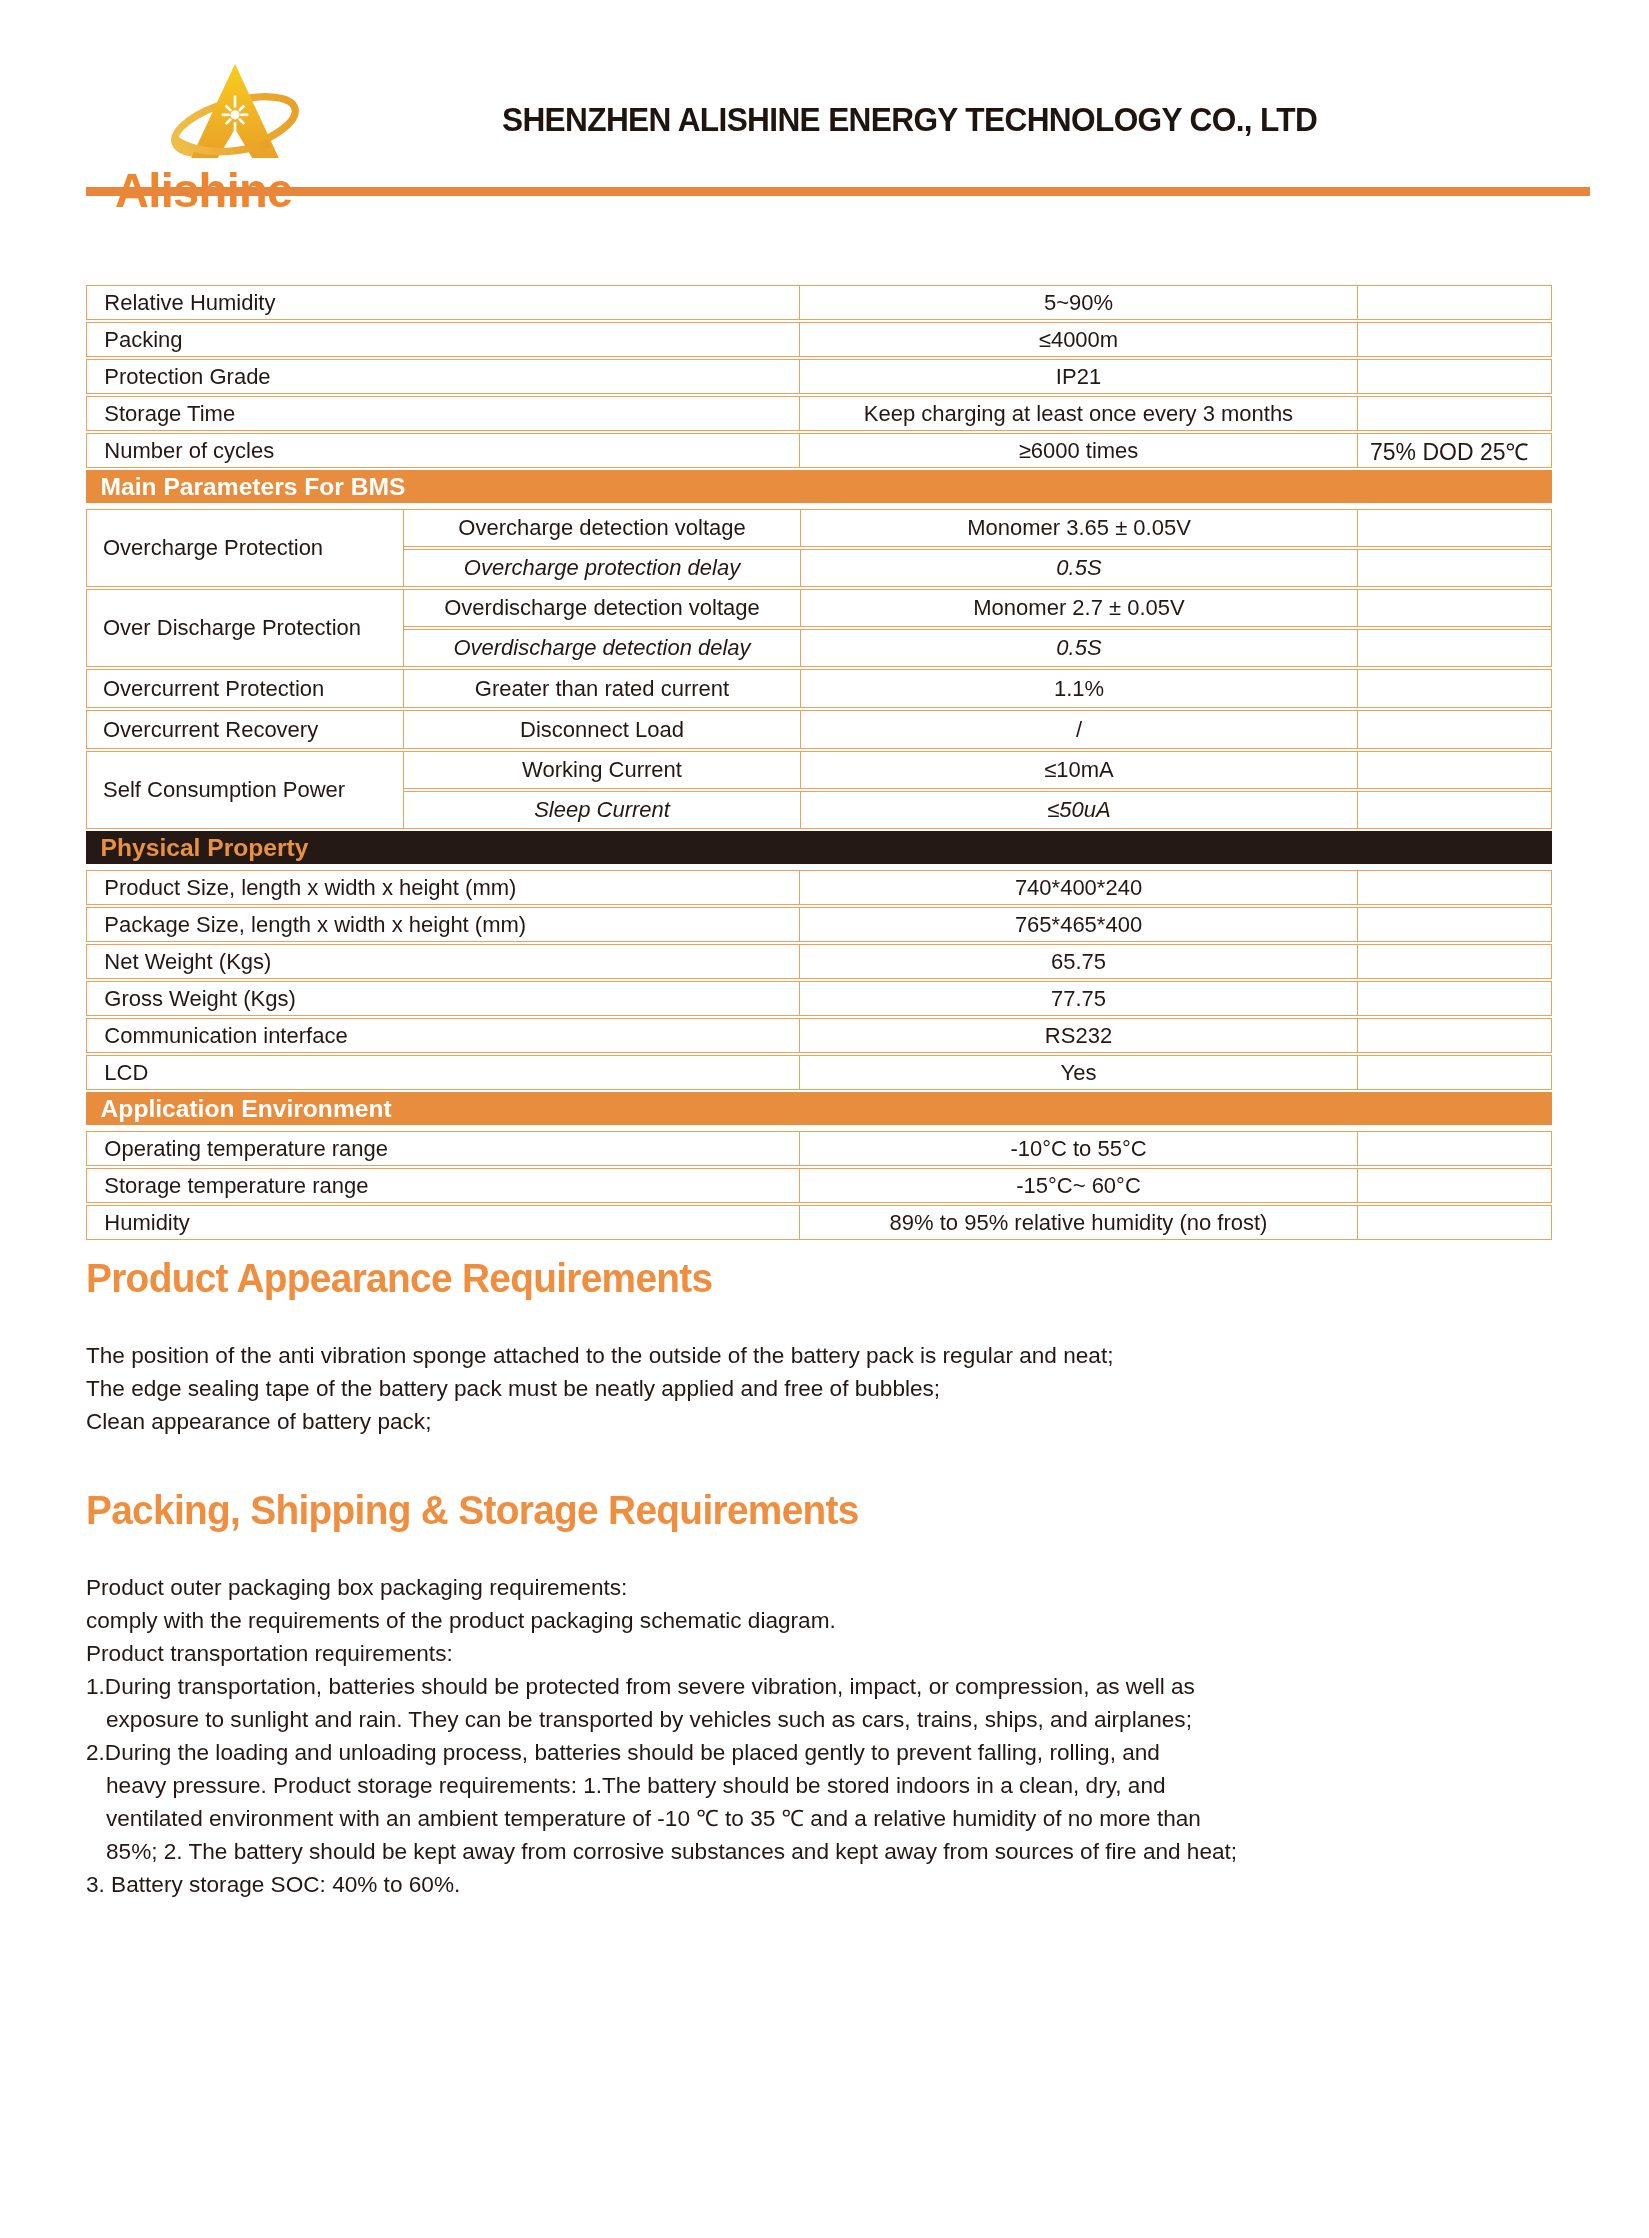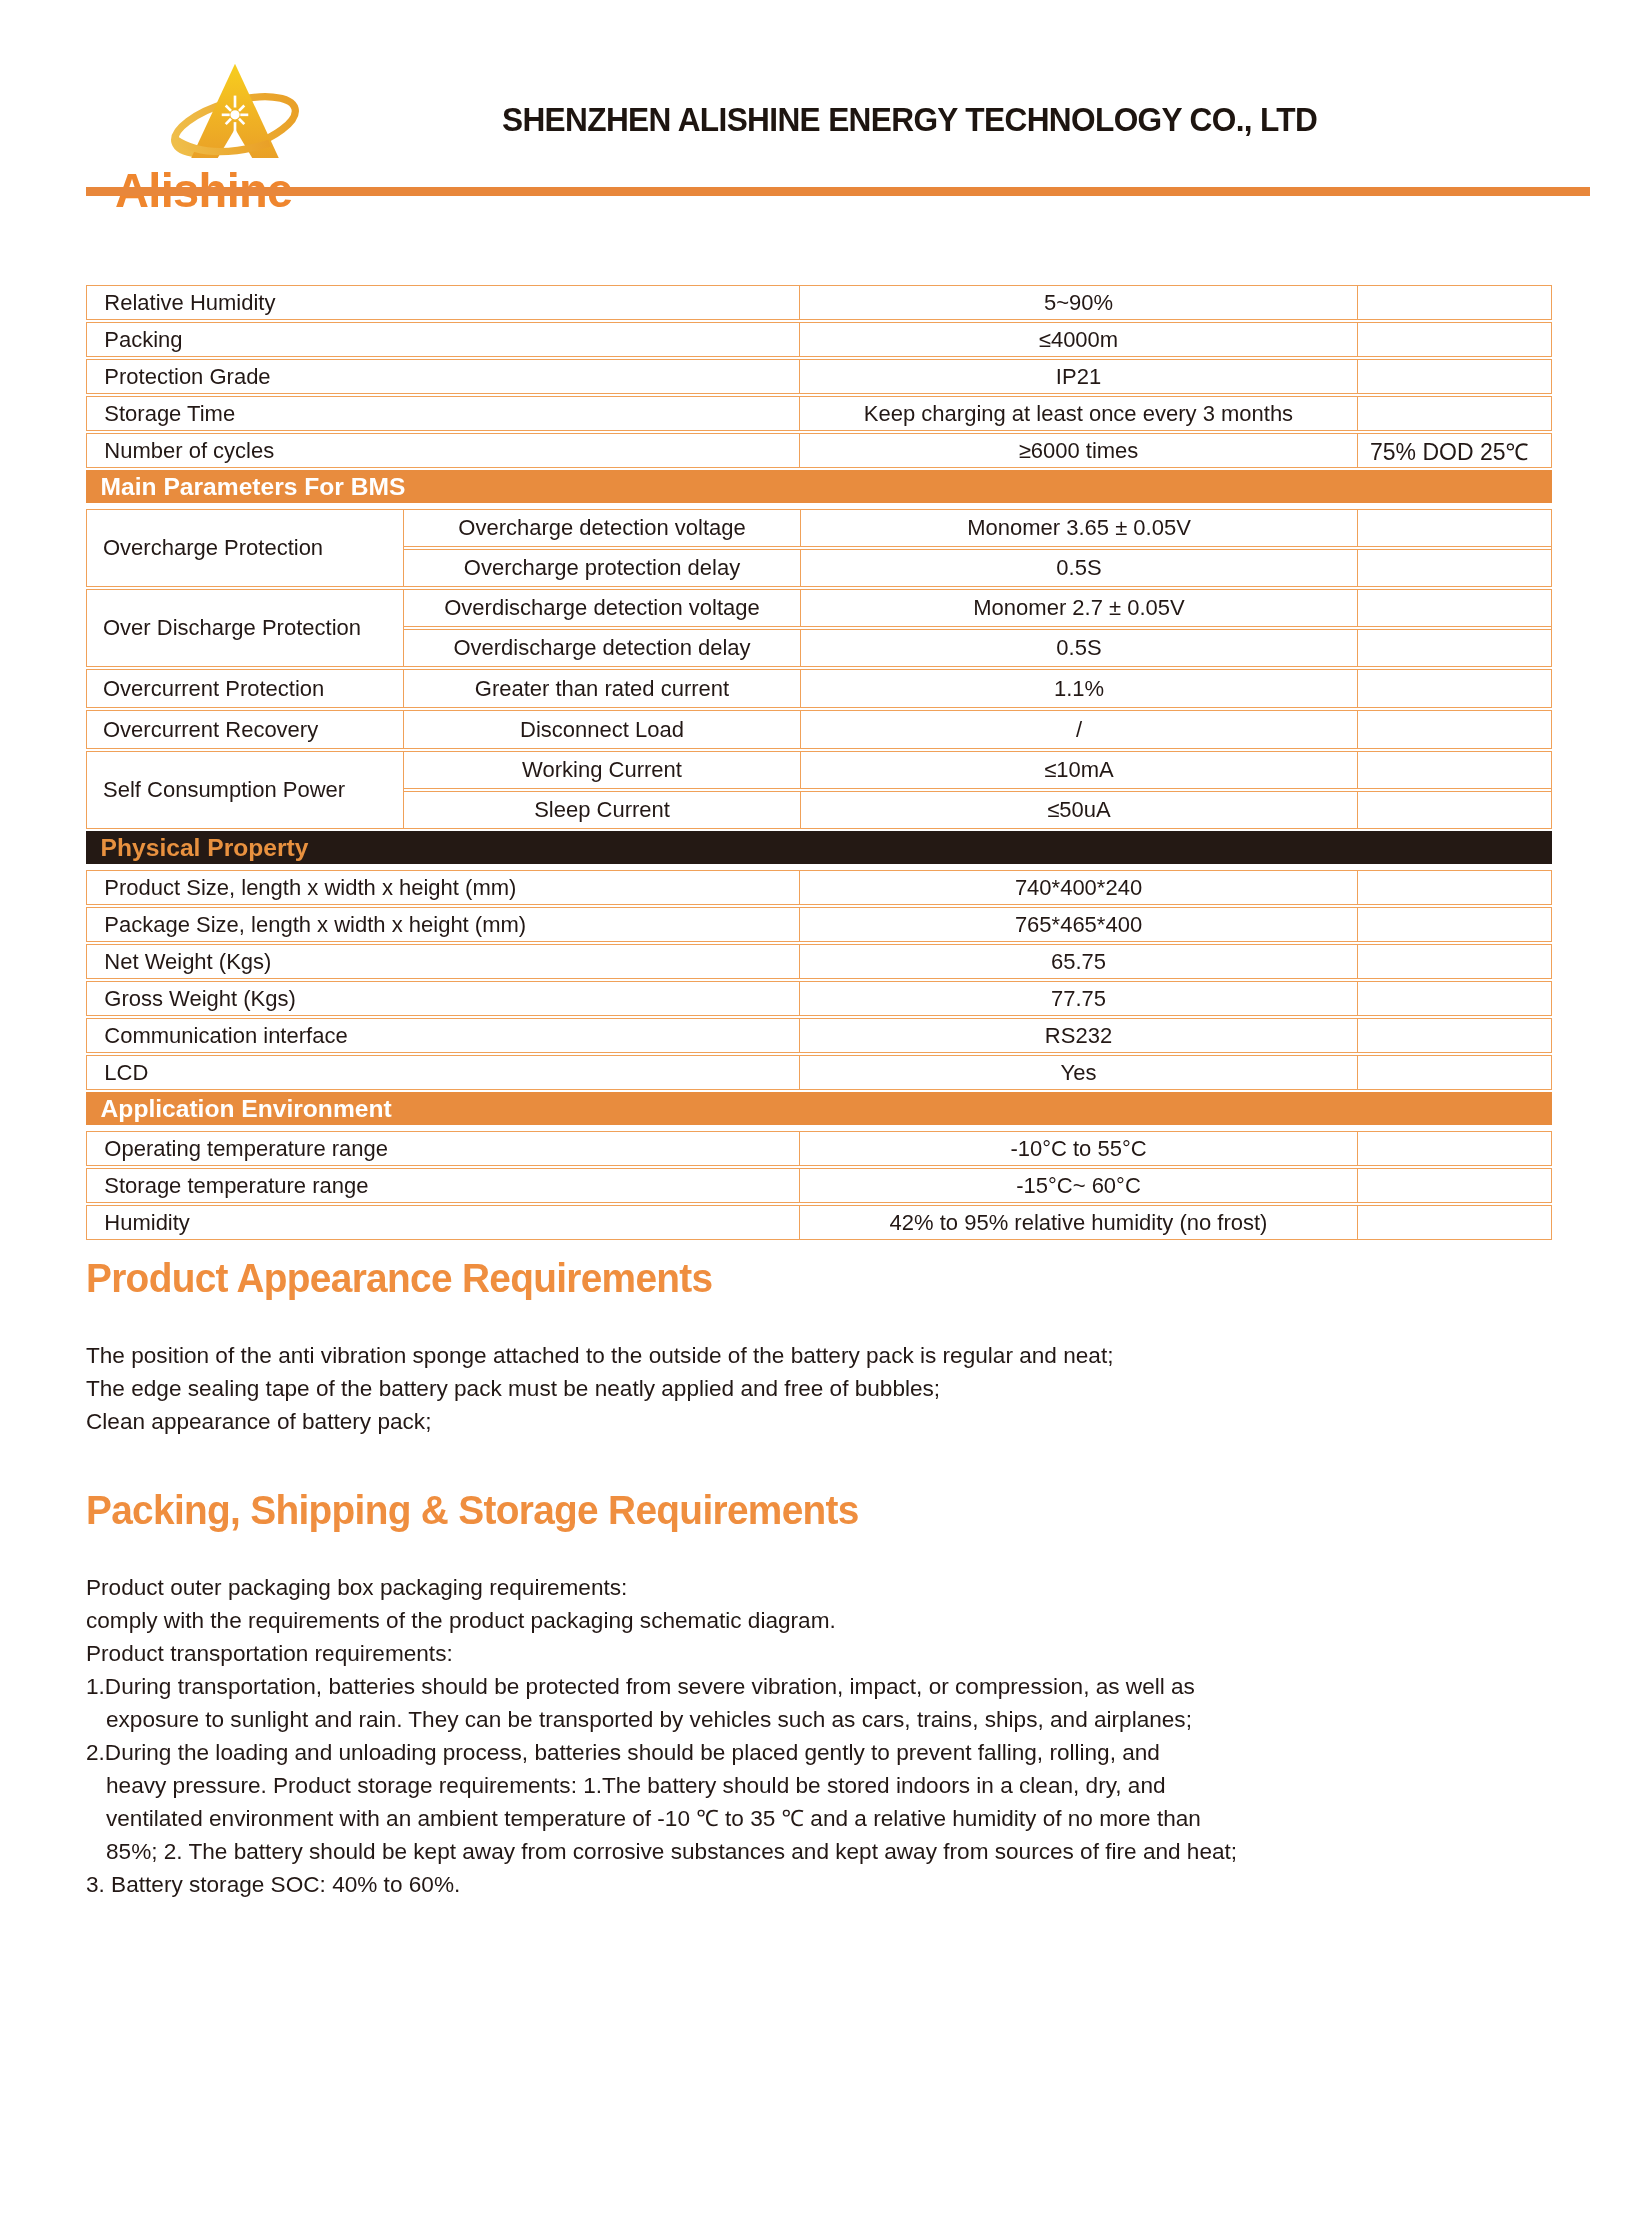--- a/index.html
+++ b/index.html
@@ -50,21 +50,21 @@
   .t-bar.orange { background: #E88C3E; color: #ffffff; }
   .t-bar.dark   { background: #241914; color: #E8913F; }
 
   .t-group {
     display: flex; align-items: stretch;
     border: 1.3px solid #F0A159; background: #fff; margin-bottom: 2px;
   }
   .g-label { flex: 0 0 316px; display: flex; align-items: center; padding-left: 16px; line-height: 1.25; }
   .g-rows { flex: 1; display: flex; flex-direction: column; border-left: 1.3px solid #F0A159; }
   .g-row { display: flex; height: 37px; align-items: stretch; }
-  .g-row:not(:first-child) { border-top: 1.3px solid #F0A159; margin-top: 2px; }
+  .g-row:not(:first-child) { border-top: 1.3px solid #F0A159; margin-top: 2px; font-style: italic; }
   .g-row:not(:last-child)  { border-bottom: 1.3px solid #F0A159; }
   .g-sub  { flex: 0 0 396px; display: flex; align-items: center; justify-content: center; text-align: right; }
   .g-val  { flex: 0 0 557px; border-left: 1.3px solid #F0A159; display: flex; align-items: center; justify-content: center; text-align: center; }
   .g-note { flex: 1; border-left: 1.3px solid #F0A159; }
 
   
   .section { position: absolute; left: 86px; width: 1483px; }
   .section-appearance { top: 1256px; }
   .section-packing { top: 1488px; }
   .section h2 {
@@ -257,21 +257,21 @@
       <div class="c-value">-10°C to 55°C</div>
       <div class="c-note"></div>
     </div>
     <div class="t-row h52">
       <div class="c-label">Storage temperature range</div>
       <div class="c-value">-15°C~ 60°C</div>
       <div class="c-note"></div>
     </div>
     <div class="t-row h52">
       <div class="c-label">Humidity</div>
-      <div class="c-value">42% to 95% relative humidity (no frost)</div>
+      <div class="c-value">89% to 95% relative humidity (no frost)</div>
       <div class="c-note"></div>
     </div>
 
   </div>
 
   <div class="section section-appearance">
     <h2>Product Appearance Requirements</h2>
     <div class="body-lines">
       <div class="line">The position of the anti vibration sponge attached to the outside of the battery pack is regular and neat;</div>
       <div class="line">The edge sealing tape of the battery pack must be neatly applied and free of bubbles;</div>

